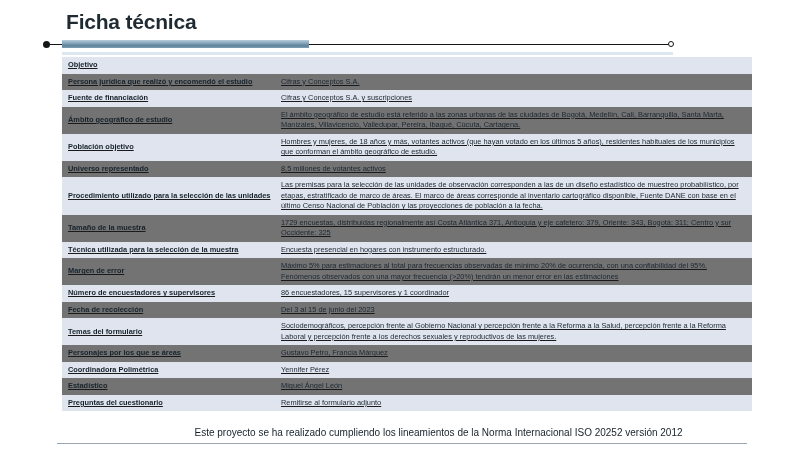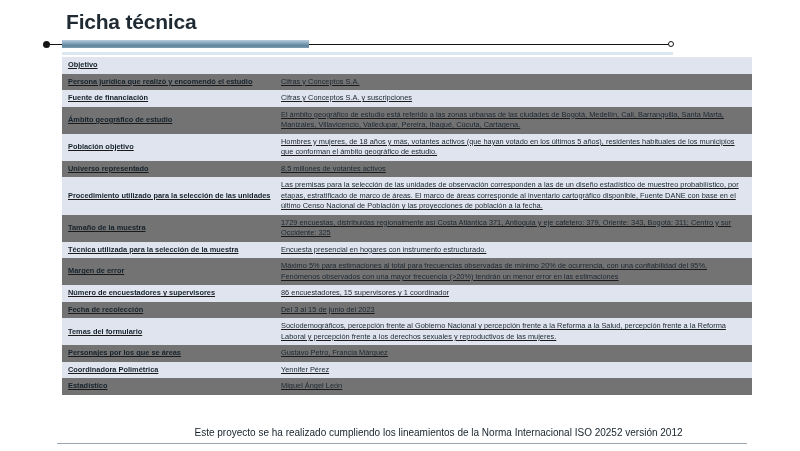--- a/index.html
+++ b/index.html
@@ -236,19 +236,23 @@
     <div class="row shade">
       <div class="cell-label">Coordinadora Polimétrica</div>
       <div class="cell-value">Yennifer Pérez</div>
     </div>
 
     <div class="row plain">
       <div class="cell-label">Estadístico</div>
       <div class="cell-value">Miguel Ángel León</div>
     </div>
 
+    <div class="row shade">
+      <div class="cell-label">Preguntas del cuestionario</div>
+      <div class="cell-value">Remitirse al formulario adjunto</div>
+    </div>
 
   </div>
 
   <div class="footer-note">Este proyecto se ha realizado cumpliendo los lineamientos de la Norma Internacional ISO 20252 versión 2012</div>
   <div class="footer-rule"></div>
 
 </div>
 
 </body></html>

